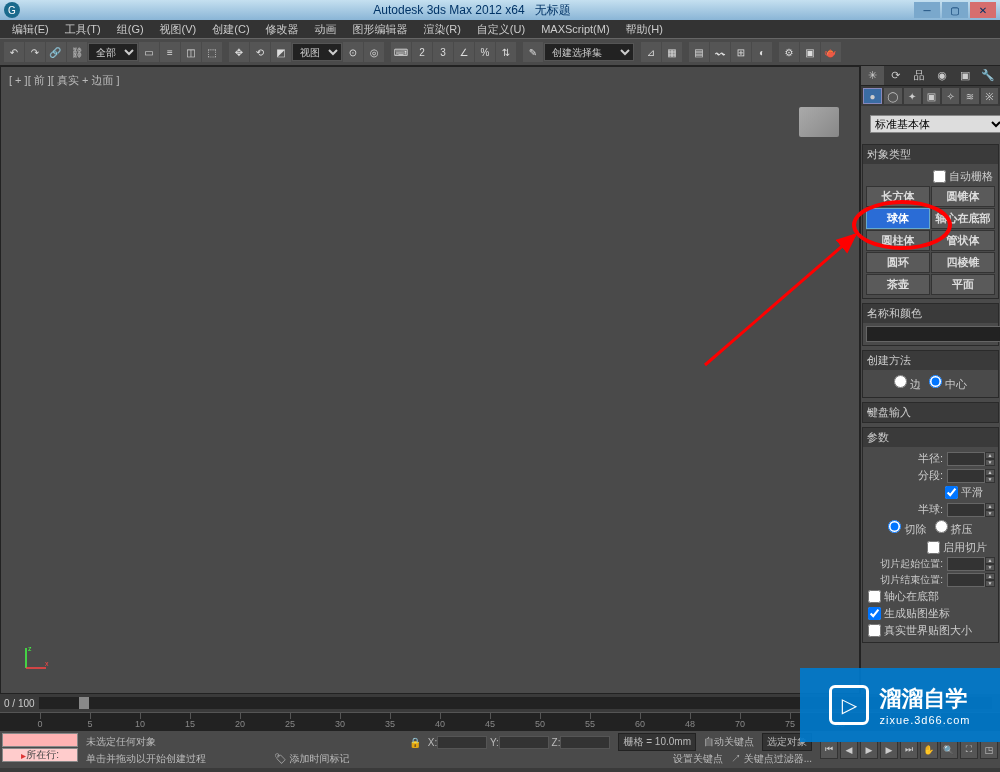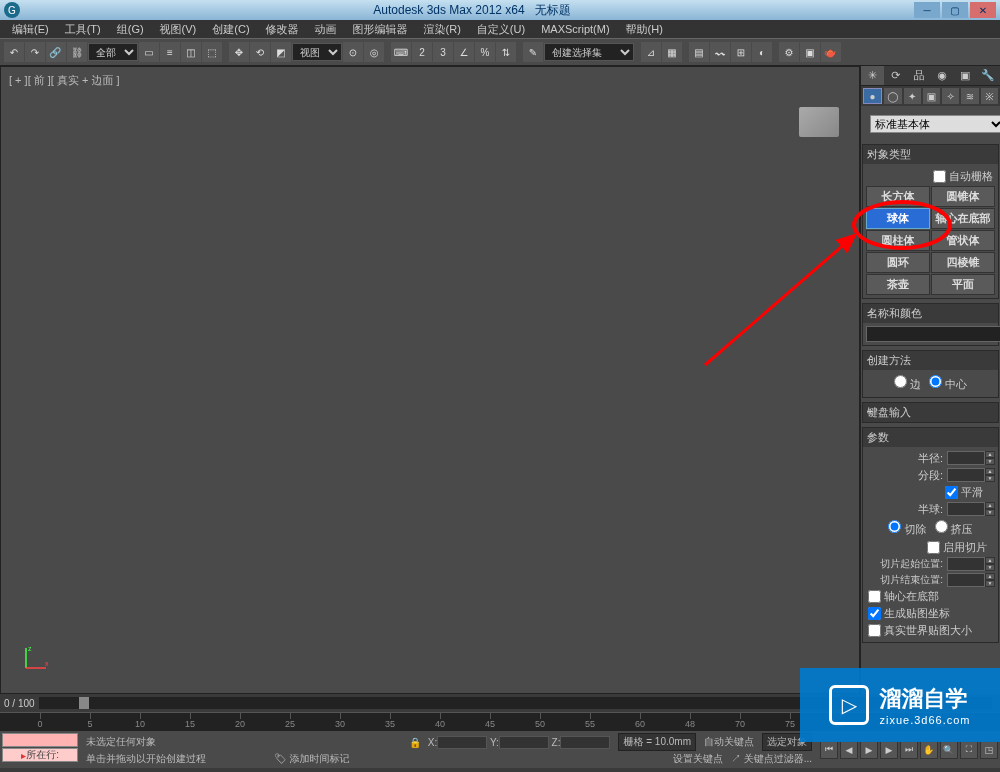--- a/index.html
+++ b/index.html
@@ -51,21 +51,21 @@
 
 .checkbox-row { display: flex; align-items: center; justify-content: flex-end; gap: 3px; font-size: 11px; padding: 2px; }
 .prim-grid { display: grid; grid-template-columns: 1fr 1fr; gap: 1px; }
 .prim-btn { background: #5a5a5a; border: 1px solid #333; padding: 2px 1px; font-size: 11px; color: #ddd; text-align: center; font-weight: bold; }
 .prim-btn.selected { background: #2a6cd6; color: #fff; border: 1px solid #6ac; }
 
 .name-row { display: flex; gap: 2px; }
 .name-input { flex: 1; background: #222; border: 1px solid #666; height: 16px; }
 
 .radio-row { display: flex; gap: 8px; align-items: center; justify-content: center; font-size: 11px; padding: 2px; }
-.param-row { display: flex; align-items: flex-start; gap: 2px; padding: 1px 0; font-size: 11px; }
+.param-row { display: flex; align-items: flex-end; gap: 2px; padding: 1px 0; font-size: 11px; }
 .param-label { flex: 1; text-align: right; padding-right: 2px; }
 .spinner { display: flex; align-items: stretch; height: 14px; }
 .spinner-input { width: 38px; background: #333; border: 1px solid #666; color: #ccc; font-size: 10px; padding: 0 18px; }
 .spinner-btns { display: flex; flex-direction: column; width: 10px; }
 .spinner-btn { flex: 1; background: #555; border: 1px solid #333; font-size: 5px; line-height: 5px; text-align: center; }
 .check-row { display: flex; align-items: center; gap: 3px; font-size: 11px; padding: 1px 2px; }
 
 
 .trackbar { height: 18px; background: #3a3a3a; display: flex; align-items: center; padding: 0 4px; font-size: 10px; }
 .time-slider { flex: 1; height: 12px; background: #222; position: relative; margin: 0 4px; }

